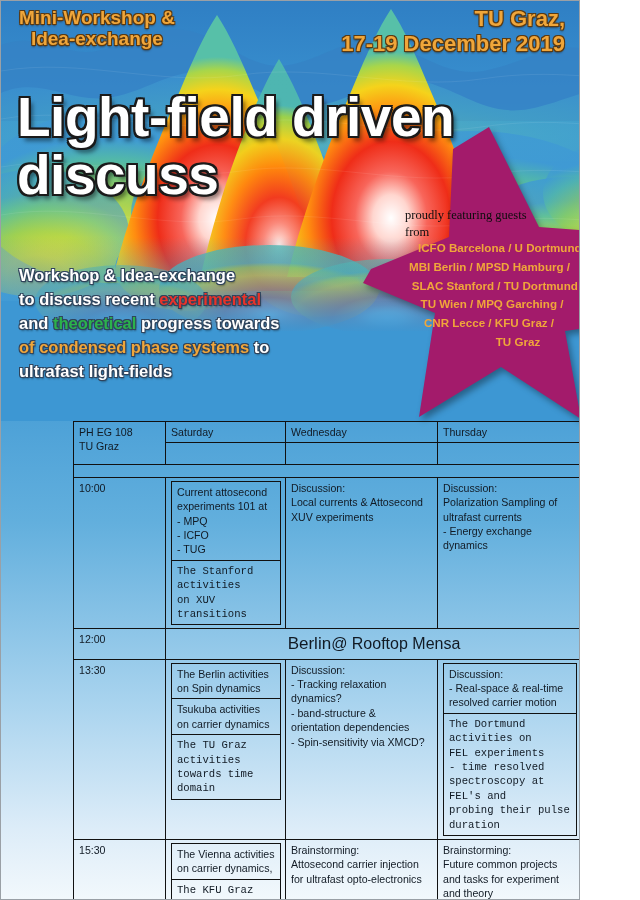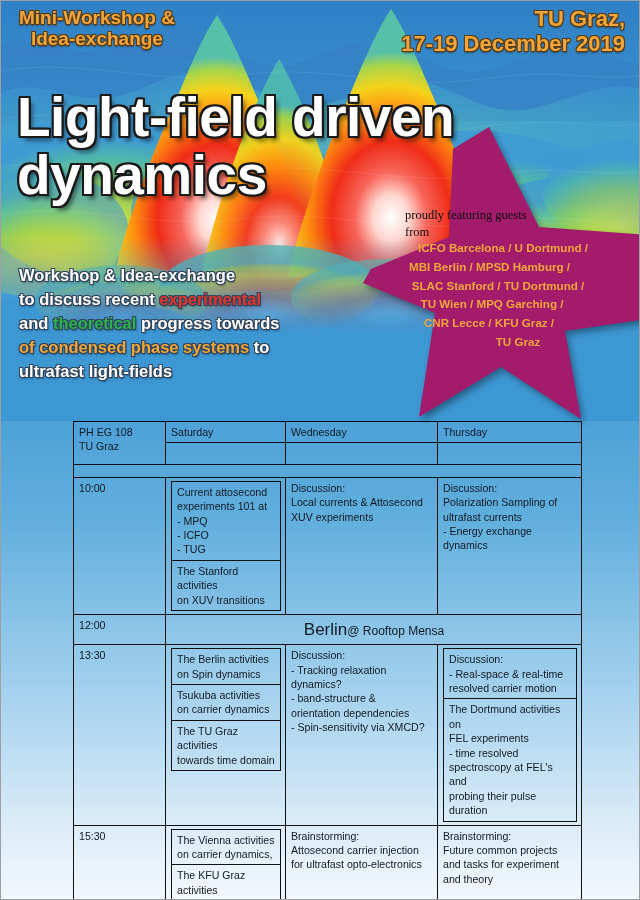--- a/index.html
+++ b/index.html
@@ -6,21 +6,21 @@
 
   html, body {
     width: 640px;
     height: 900px;
     overflow: hidden;
     font-family: "Liberation Sans", sans-serif;
   }
 
   #poster {
     position: relative;
-    width: 640px;
+    width: 580px;
     height: 900px;
     background: linear-gradient(to bottom,
         #3d97d3 0%,
         #3d97d3 38%,
         #62afdd 58%,
         #a8d3ee 78%,
         #dcecf8 92%,
         #f2f8fc 100%);
     border: 1px solid #9aa0a6;
     overflow: hidden;
@@ -150,28 +150,28 @@
 
   .sub { width: 100%; border-collapse: collapse; }
   .sub td {
     border: 1.4px solid #111111;
     vertical-align: top;
     padding: 3px 4px 3px 5px;
     line-height: 1.36;
     background: transparent;
   }
   .sub tr:first-child td { border-top: none; }
-  .sub tr:last-child  td { border-bottom: none; }
+  .sub tr:last-child  td { border-bottom: none; font-family: Liberation Mono, monospace; }
   .sub td { border-left: none; border-right: none; }
 
   td.nest { padding: 0; }
 
   .lunch-cell { text-align: center; padding: 3px 0 4px 0; }
   .lunch-big   { font-size: 17px; }
-  .lunch-small { font-size: 12px; }
+  .lunch-small { font-size: 16px; }
 
   .ml { white-space: pre-line; }
 </style>
 </head>
 <body>
 
 <div id="poster">
 
   <div id="banner">
     <svg width="640" height="420" viewBox="0 0 640 420" xmlns="http://www.w3.org/2000/svg">
@@ -274,21 +274,21 @@
     </svg>
   </div>
 
   <div class="hdr-text" id="hdr-left">Mini-Workshop &amp;
 Idea-exchange</div>
 
   <div class="hdr-text" id="hdr-right">TU Graz,
 17-19 December 2019</div>
 
   <div id="title">Light-field driven
-dynamics</div>
+discuss</div>
 
   <div id="blurb">
     <div>
       <span>Workshop &amp; Idea-exchange</span>
     </div>
     <div>
       <span>to discuss recent </span><span class="exp">experimental</span>
     </div>
     <div>
       <span>and </span><span class="theo">theoretical</span><span> progress towards</span>

